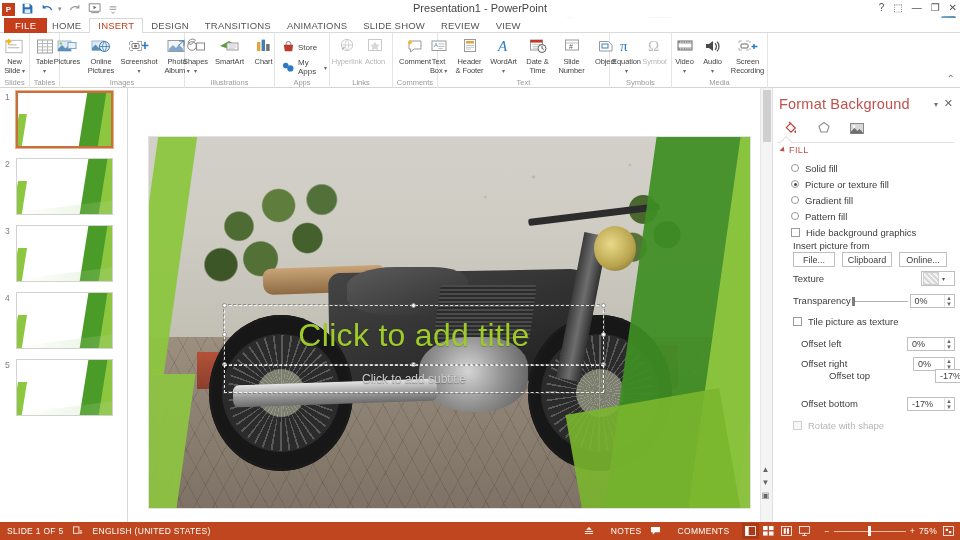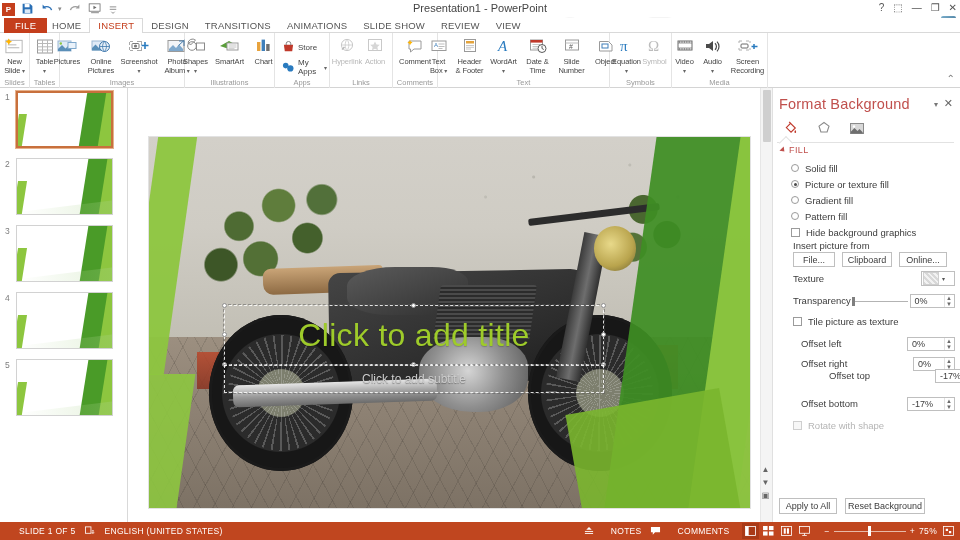--- a/index.html
+++ b/index.html
@@ -419,21 +419,21 @@
     position:absolute; left:0; right:0; bottom:0; height:30px; background:#fff;
   }
   .panel-bottom .pbtn { height:16px; }
   .bottom-btns { position:absolute; left:6px; bottom:8px; display:flex; gap:8px; }
 
   
   .status {
     position:absolute; left:0; bottom:0; width:960px; height:18px;
     background:#c0461f; color:#fff; display:flex; align-items:center;
   }
-  .st-left { display:flex; align-items:center; gap:9px; padding-left:19px; }
+  .st-left { display:flex; align-items:center; gap:9px; padding-left:7px; }
   .st-item { font-size:8.5px; letter-spacing:.3px; white-space:nowrap; cursor:default; }
   .st-right { margin-left:auto; display:flex; align-items:center; gap:8px; padding-right:6px; }
   .st-btn {
     display:flex; align-items:center; gap:17px; font-size:8.5px; letter-spacing:.3px;
     cursor:pointer;
   }
   .view-btns { display:flex; align-items:center; gap:1px; margin-left:4px; }
   .vb {
     width:17px; height:16px; display:flex; align-items:center; justify-content:center;
     cursor:pointer;
@@ -1118,26 +1118,20 @@
       </span>
     </div>
 
     <div class="prow" style="top:330px;">
       <span class="crow dis" style="gap:6px;">
         <span class="cbx"></span>
         <span>Rotate with shape</span>
       </span>
     </div>
 
-    <div class="panel-bottom">
-      <div class="bottom-btns">
-        <div class="pbtn" style="width:58px;">Apply to All</div>
-        <div class="pbtn" style="width:80px;">Reset Background</div>
-      </div>
-    </div>
   </div>
 
   <div class="status">
     <div class="st-left">
       <span class="st-item">SLIDE 1 OF 5</span>
       <span>
         <svg width="11" height="10" viewBox="0 0 12 10">
             <rect x="0.5" y="0.5" width="6" height="7" fill="none" stroke="#fff" stroke-width=".9"></rect>
             <text x="7" y="8.5" font-size="6" fill="#fff" font-family="sans-serif">ề</text>
           </svg>

